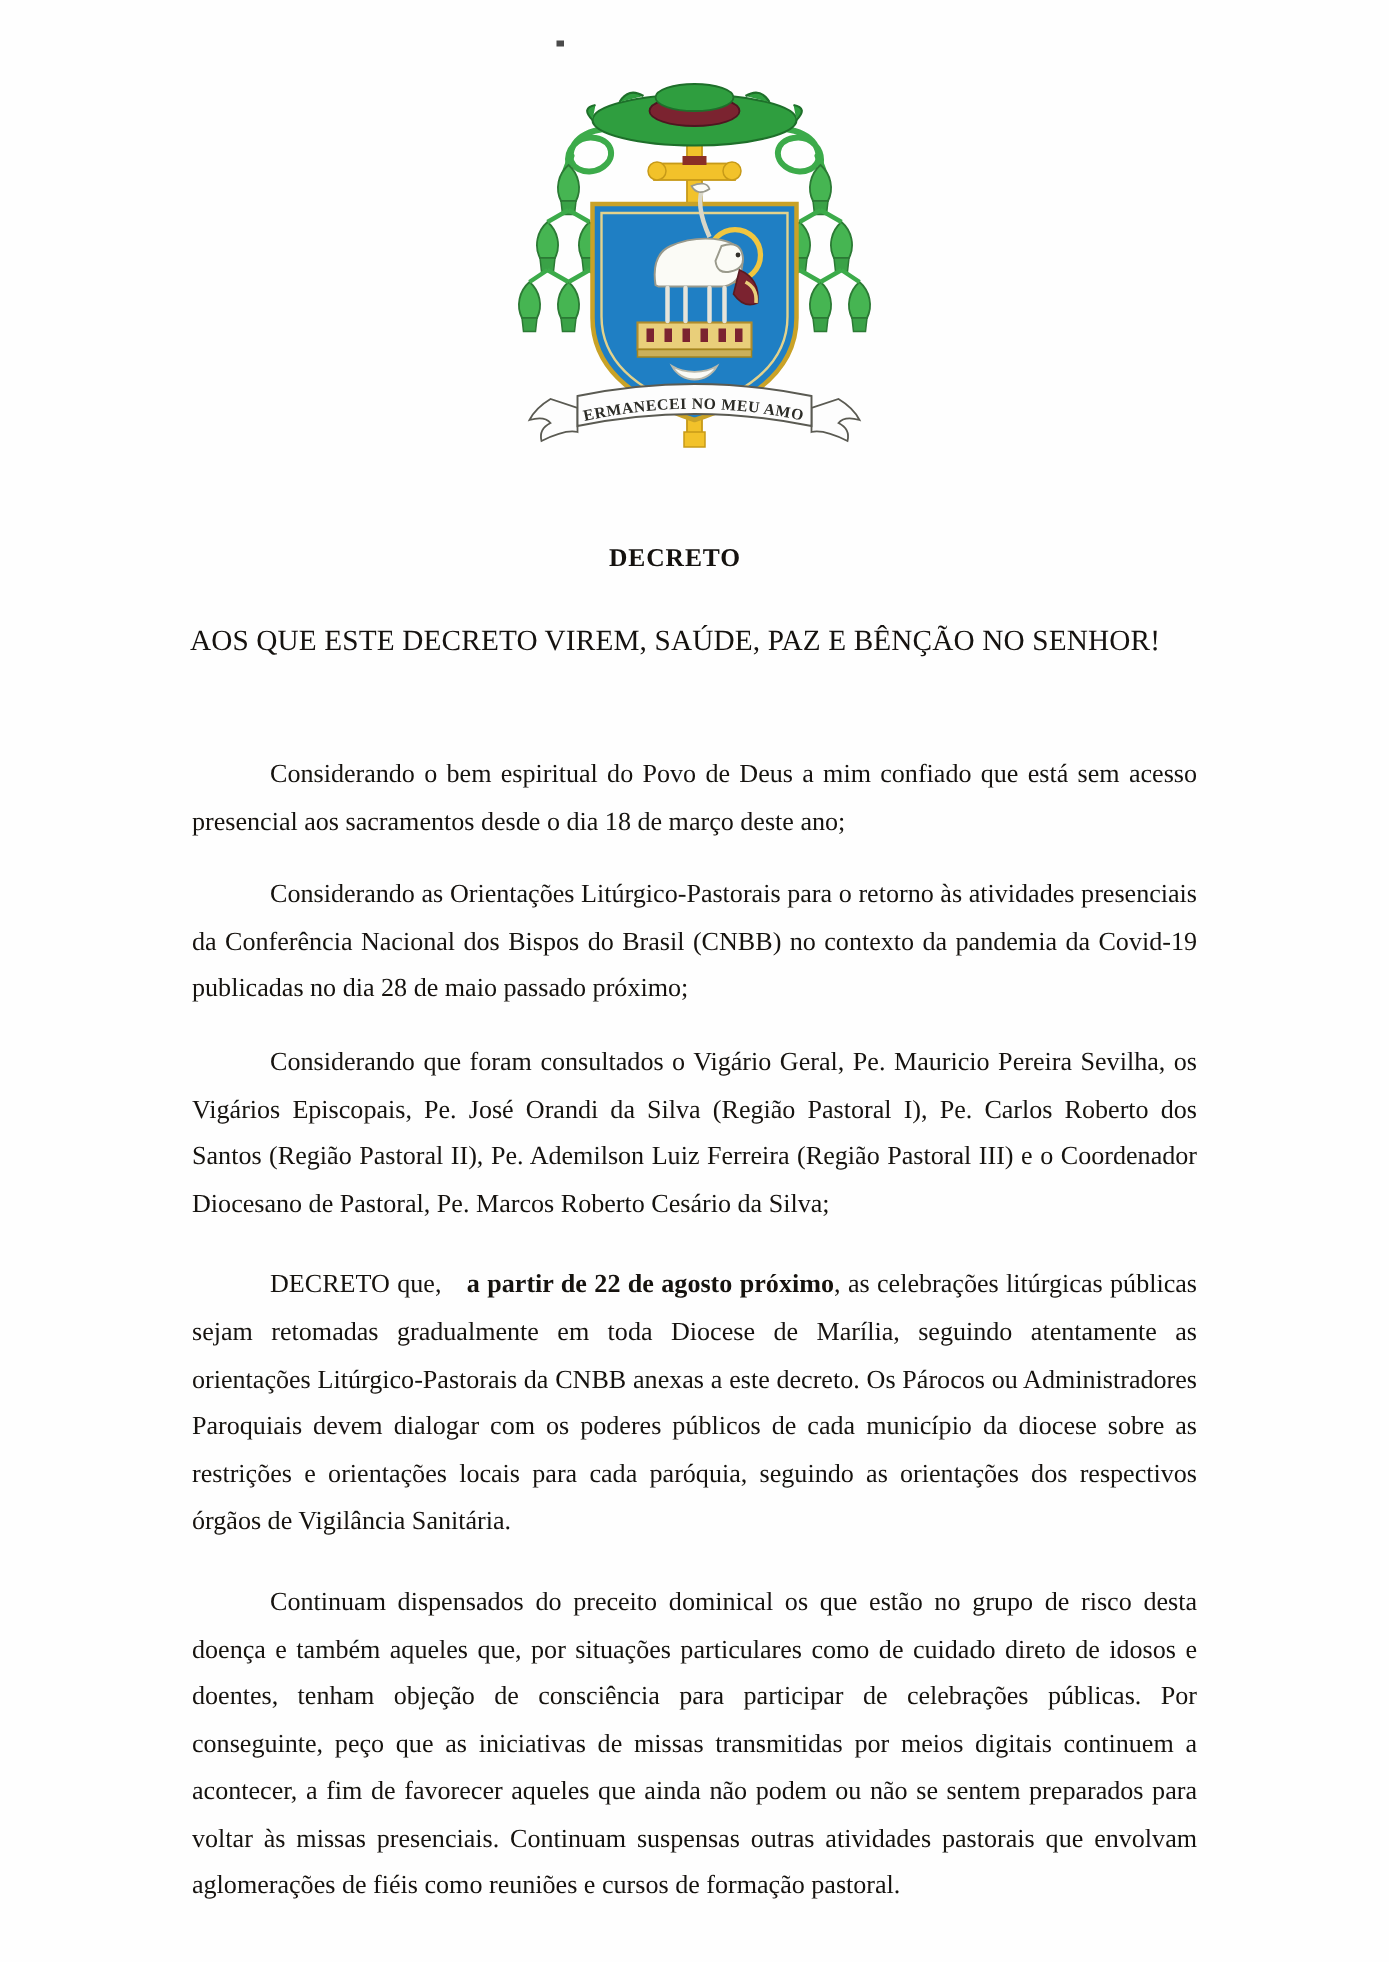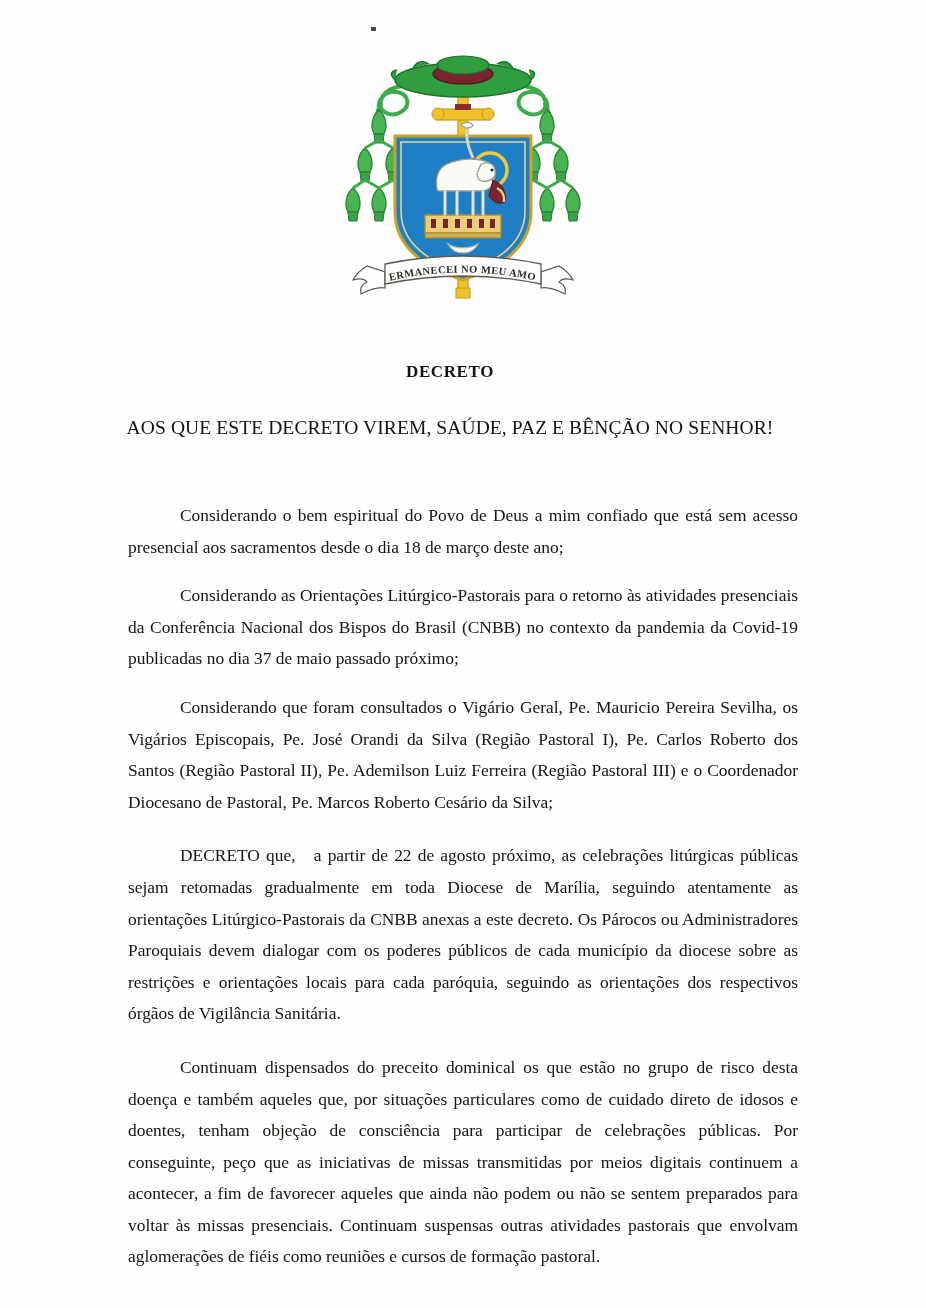--- a/index.html
+++ b/index.html
@@ -91,21 +91,21 @@
     text-indent: 52px;
     font-size: 17.4px;
     line-height: 31.6px;
     color: #16130f;
   }
   .para:last-child {
     margin-bottom: 0;
     font-family: Liberation Serif, serif;
   }
   .para b {
-    font-weight: normal;
+    font-weight: bold;
     margin-left: 12px;
   }
   .gap-large {
     margin-bottom: 22px;
   }
 </style>
 </head>
 <body>
 
 <div class="page">
@@ -262,21 +262,21 @@
 
   <div class="title-block">
     <h1 class="doc-title">DECRETO</h1>
     <h2 class="doc-subtitle">AOS QUE ESTE DECRETO VIREM, SAÚDE, PAZ E BÊNÇÃO NO SENHOR!</h2>
   </div>
 
   <div class="body-text">
 
     <p class="para">Considerando o bem espiritual do Povo de Deus a mim confiado que está sem acesso presencial aos sacramentos desde o dia 18 de março deste ano;</p>
 
-    <p class="para">Considerando as Orientações Litúrgico-Pastorais para o retorno às atividades presenciais da Conferência Nacional dos Bispos do Brasil (CNBB) no contexto da pandemia da Covid-19 publicadas no dia 37 de maio passado próximo;</p>
+    <p class="para">Considerando as Orientações Litúrgico-Pastorais para o retorno às atividades presenciais da Conferência Nacional dos Bispos do Brasil (CNBB) no contexto da pandemia da Covid-19 publicadas no dia 28 de maio passado próximo;</p>
 
     <p class="para gap-large">Considerando que foram consultados o Vigário Geral, Pe. Mauricio Pereira Sevilha, os Vigários Episcopais, Pe. José Orandi da Silva (Região Pastoral I), Pe. Carlos Roberto dos Santos (Região Pastoral II), Pe. Ademilson Luiz Ferreira (Região Pastoral III) e o Coordenador Diocesano de Pastoral, Pe. Marcos Roberto Cesário da Silva;</p>
 
     <p class="para gap-large"><span>DECRETO que, </span><b>a partir de 22 de agosto próximo</b><span>, as celebrações litúrgicas públicas sejam retomadas gradualmente em toda Diocese de Marília, seguindo atentamente as orientações Litúrgico-Pastorais da CNBB anexas a este decreto. Os Párocos ou Administradores Paroquiais devem dialogar com os poderes públicos de cada município da diocese sobre as restrições e orientações locais para cada paróquia, seguindo as orientações dos respectivos órgãos de Vigilância Sanitária.</span></p>
 
     <p class="para">Continuam dispensados do preceito dominical os que estão no grupo de risco desta doença e também aqueles que, por situações particulares como de cuidado direto de idosos e doentes, tenham objeção de consciência para participar de celebrações públicas. Por conseguinte, peço que as iniciativas de missas transmitidas por meios digitais continuem a acontecer, a fim de favorecer aqueles que ainda não podem ou não se sentem preparados para voltar às missas presenciais. Continuam suspensas outras atividades pastorais que envolvam aglomerações de fiéis como reuniões e cursos de formação pastoral.</p>
 
   </div>
 
 </div>

